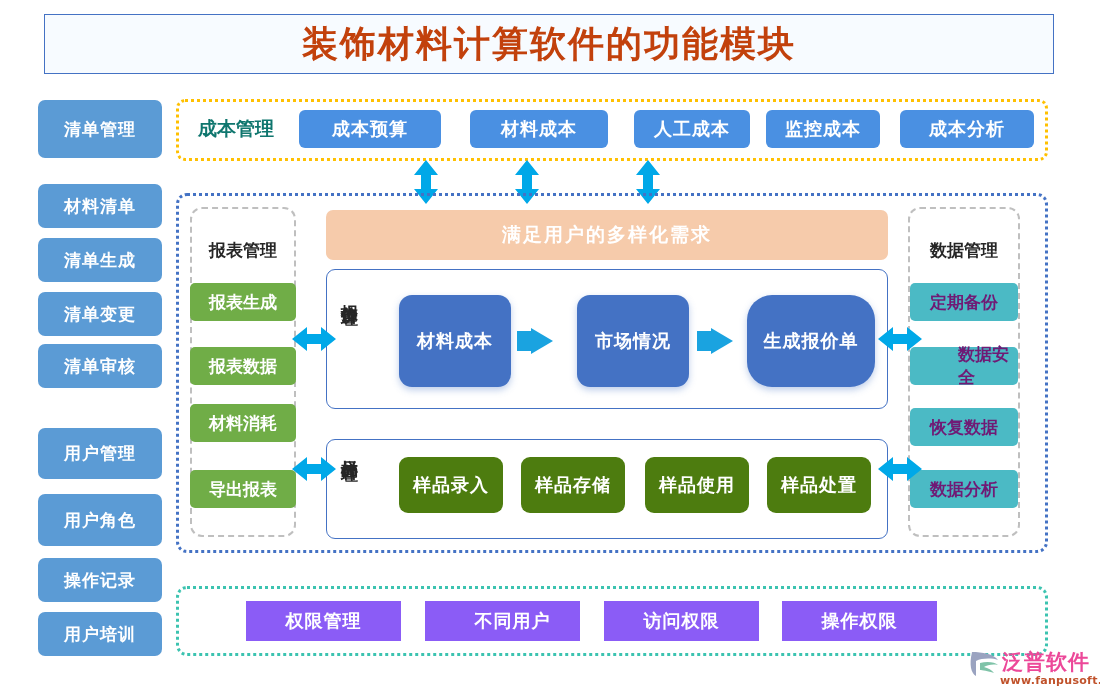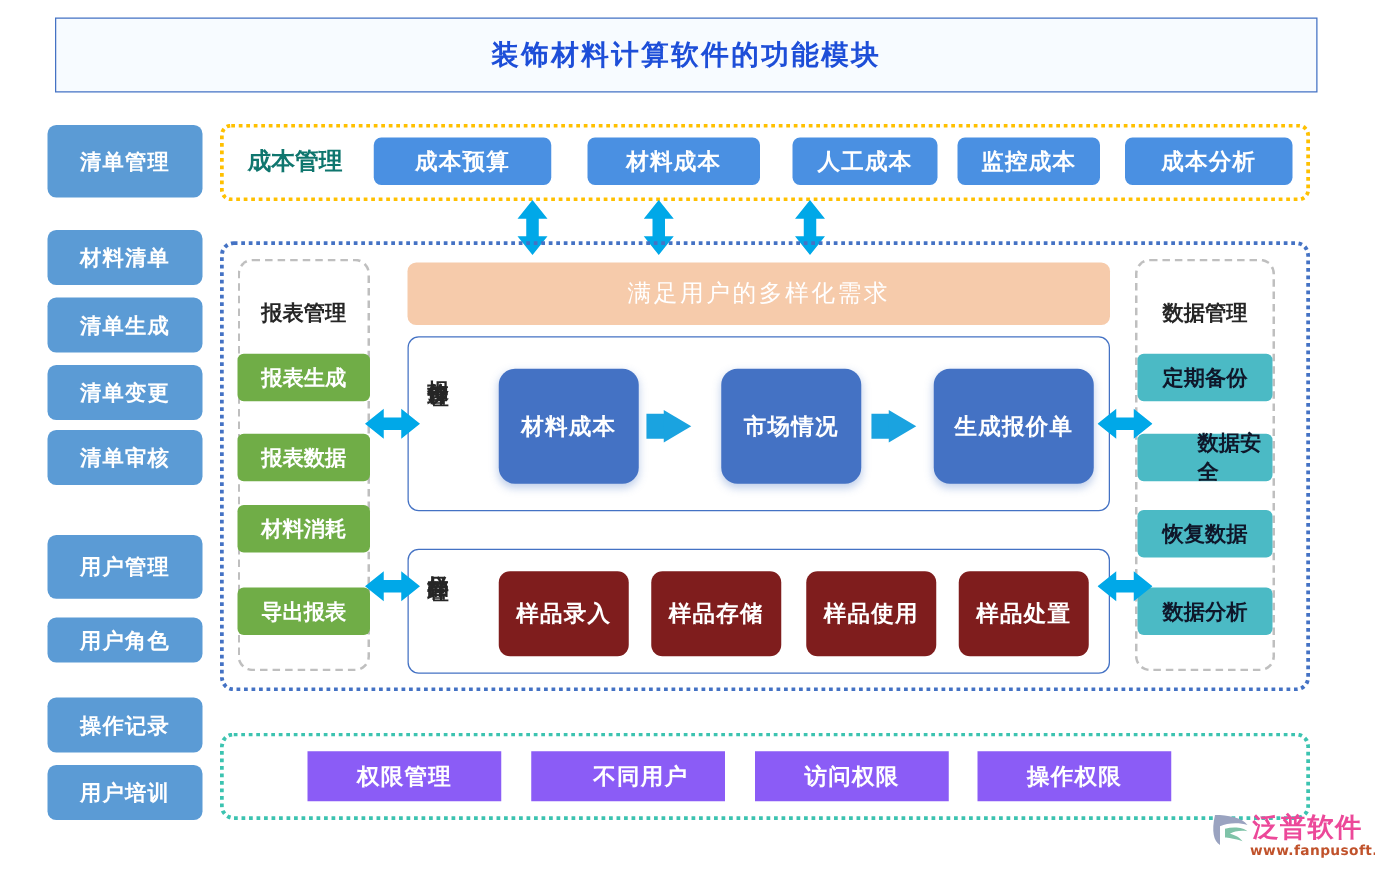--- a/index.html
+++ b/index.html
@@ -16,21 +16,21 @@
   .abs { position: absolute; }
 
   
   #title-bar {
     left: 44px; top: 14px; width: 1010px; height: 60px;
     background: #f7fbff;
     border: 1px solid #4472c4;
     display: flex; align-items: center; justify-content: center;
   }
   #title-text {
-    font-size: 22px; font-weight: bold; color: #1d4ed8;
+    font-size: 36px; font-weight: bold; color: #c2410c;
     letter-spacing: 2px;
   }
 
   
   .side-btn {
     left: 38px; width: 124px;
     background: #5b9bd5;
     border-radius: 7px;
     color: #ffffff;
     font-size: 17px; font-weight: bold;
@@ -88,29 +88,29 @@
 
   .green-btn {
     left: 190px; width: 106px; height: 38px;
     background: #70ad47; border-radius: 5px;
     color: #ffffff; font-size: 17px; font-weight: bold;
     display: flex; align-items: center; justify-content: center;
   }
   .teal-btn {
     left: 910px; width: 108px; height: 38px;
     background: #4bbac5; border-radius: 5px;
-    color: #0f172a; font-size: 17px; font-weight: bold;
+    color: #701a75; font-size: 17px; font-weight: bold;
     display: flex; align-items: center; justify-content: center;
   }
 
   
   #banner {
     left: 326px; top: 210px; width: 562px; height: 50px;
     background: #f6cbab; border-radius: 7px;
-    color: #ffffff; font-size: 19px; font-weight: normal;
+    color: #ffffff; font-size: 19px; font-weight: bold;
     display: flex; align-items: center; justify-content: center;
     letter-spacing: 2px;
   }
 
   
   .white-box {
     background: #ffffff;
     border: 1px solid #4472c4;
     border-radius: 9px;
   }
@@ -129,22 +129,22 @@
     width: 112px; height: 92px;
     background: #4472c4; border-radius: 13px;
     color: #ffffff; font-size: 18px; font-weight: bold;
     display: flex; align-items: center; justify-content: center;
     box-shadow: 0 3px 7px rgba(68,114,196,0.35);
     letter-spacing: 1px;
   }
   .flow-box.wide { width: 128px; }
 
   .gold-btn {
-    position: absolute; top: 17px; height: 68px; width: 104px;
-    background: #7f1d1d; border-radius: 9px;
+    position: absolute; top: 17px; height: 56px; width: 104px;
+    background: #4d7c0f; border-radius: 9px;
     color: #ffffff; font-size: 18px; font-weight: bold;
     display: flex; align-items: center; justify-content: center;
     letter-spacing: 1px;
   }
 
   
   .chevron {
     position: absolute; top: 55px;
     width: 38px; height: 32px;
   }
@@ -183,21 +183,21 @@
   <div id="title-text">装饰材料计算软件的功能模块</div>
 </div>
 
 <div id="sidebar">
     <div class="abs side-btn" style="top: 100px; height: 58px;">清单管理</div>
     <div class="abs side-btn" style="top: 184px; height: 44px;">材料清单</div>
     <div class="abs side-btn" style="top: 238px; height: 44px;">清单生成</div>
     <div class="abs side-btn" style="top: 292px; height: 44px;">清单变更</div>
     <div class="abs side-btn" style="top: 344px; height: 44px;">清单审核</div>
     <div class="abs side-btn" style="top: 428px; height: 51px;">用户管理</div>
-    <div class="abs side-btn" style="top: 494px; height: 36px;">用户角色</div>
+    <div class="abs side-btn" style="top: 494px; height: 52px;">用户角色</div>
     <div class="abs side-btn" style="top: 558px; height: 44px;">操作记录</div>
     <div class="abs side-btn" style="top: 612px; height: 44px;">用户培训</div>
   </div>
 
 <div class="abs" id="cost-zone"></div>
 <div class="abs" id="cost-label">成本管理</div>
 <div id="cost-buttons">
     <div class="abs cost-btn" style="left: 299px; width: 142px;">成本预算</div>
     <div class="abs cost-btn" style="left: 470px; width: 138px;">材料成本</div>
     <div class="abs cost-btn" style="left: 634px; width: 116px;">人工成本</div>
@@ -237,21 +237,21 @@
     <div class="abs teal-btn" style="top: 470px;">数据分析</div>
   </div>
 
 <div class="abs" id="banner">满足用户的多样化需求</div>
 
 <div class="abs white-box" id="quote-box">
   <div class="vlabel" style="left:14px; top:20px;">报价管理</div>
   <div id="quote-steps">
       <div class="flow-box" style="left: 72px;">材料成本</div>
       <div class="flow-box" style="left: 250px;">市场情况</div>
-      <div class="flow-box wide" style="left: 420px;">生成报价单</div>
+      <div class="flow-box wide" style="left: 420px; border-radius: 25px;">生成报价单</div>
     </div>
   <svg class="chevron" style="left:190px;" viewBox="0 0 38 32">
     <path d="M0 6 L0 26 L14 26 L26 16 L14 6 Z" fill="#1aa3e0"></path>
     <path d="M14 3 L36 16 L14 29 Z" fill="#1aa3e0"></path>
   </svg>
   <svg class="chevron" style="left:370px;" viewBox="0 0 38 32">
     <path d="M0 6 L0 26 L14 26 L26 16 L14 6 Z" fill="#1aa3e0"></path>
     <path d="M14 3 L36 16 L14 29 Z" fill="#1aa3e0"></path>
   </svg>
 </div>

